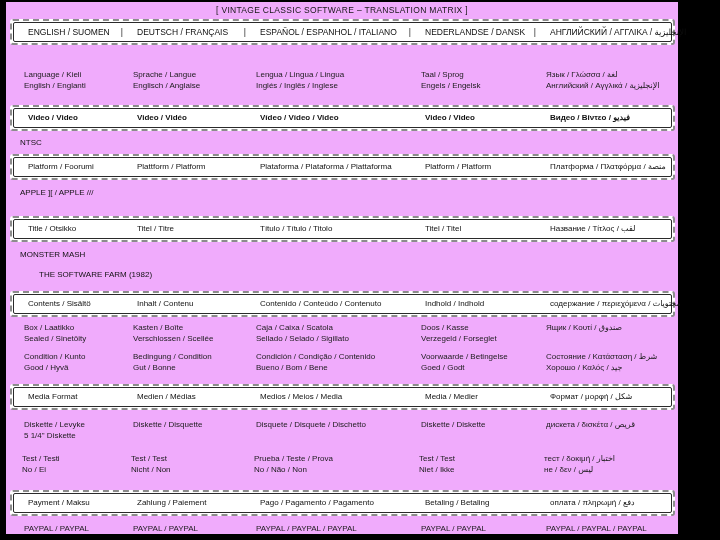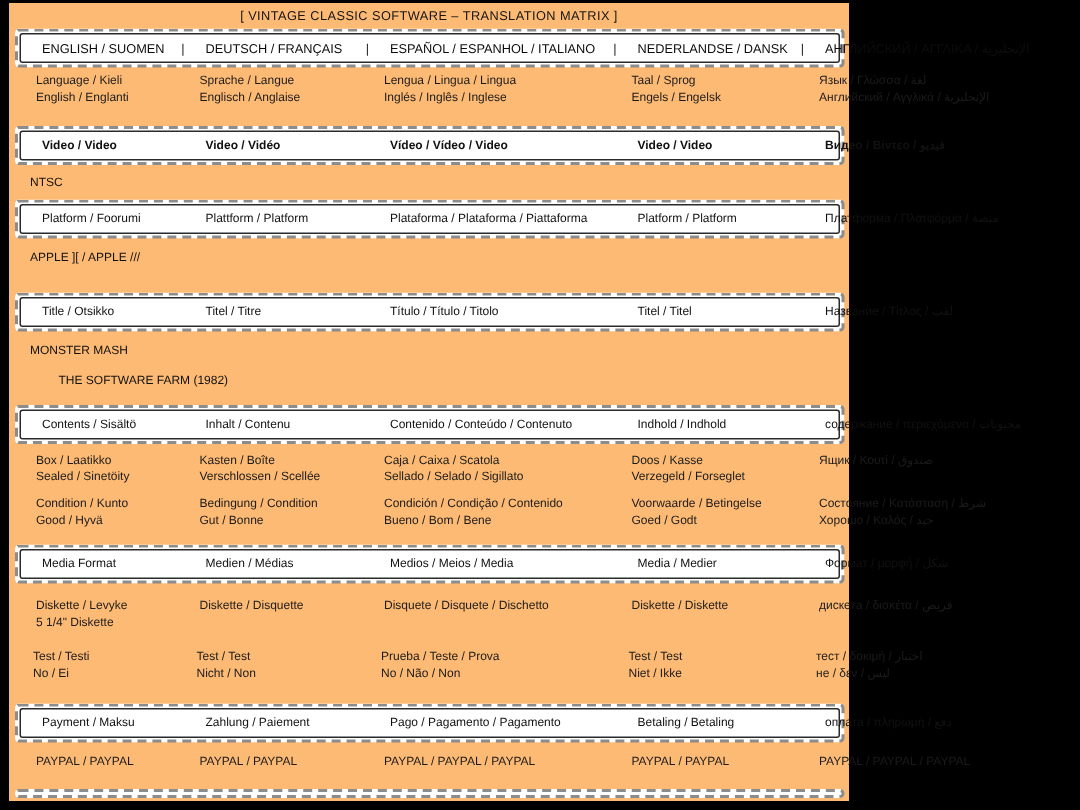--- a/index.html
+++ b/index.html
@@ -1,31 +1,31 @@
 <!DOCTYPE html>
 <html><head>
 <meta charset="utf-8">
 <style>
   html,body{margin:0;padding:0;background:#000;}
   .stage{position:relative;width:720px;height:540px;background:#000;overflow:hidden;
          font-family:"Liberation Sans", sans-serif;color:#1b1b1b;}
-  .page{position:absolute;left:6px;top:2px;width:560px;height:532px;background:#fdba74;}
+  .page{position:absolute;left:6px;top:2px;width:672px;height:532px;background:#f0abfc;}
   .doc-title{margin-top:3px;text-align:center;font-size:8.5px;letter-spacing:.3px;color:#151515;}
   .box{margin:0 3px 0 4px;border:2px dashed #8c8c8c;padding:1px;border-radius:3px;background:#fff;}
   .box-inner{border:1px solid #2a2a2a;border-radius:2px;padding:4px 6px 4px 14px;}
   .grid{display:grid;grid-template-columns:109px 123px 165px 125px 1fr;align-items:start;}
   .row{padding-left:18px;}
   .cell{white-space:nowrap;font-size:8px;line-height:11px;}
   .bcell{white-space:nowrap;font-size:8px;line-height:10px;color:#111;}
   .hcell{white-space:nowrap;font-size:8.5px;line-height:10px;display:flex;color:#0d0d0d;}
   .pipe{margin-left:auto;padding-right:14px;color:#222;}
   .free{padding-left:14px;font-size:8px;line-height:10px;color:#111;white-space:nowrap;}
   
   .m-hdr{margin-top:4px;}
-  .m-language{margin-top:3px;}
+  .m-language{margin-top:24px;}
   .m-video{margin-top:14px;font-weight:bold;}
   .m-ntsc{margin-top:7px;}
   .m-platform{margin-top:6px;}
   .m-apple{margin-top:8px;}
   .m-titlebox{margin-top:18px;}
   .m-monster{margin-top:8px;}
   .m-farm{margin-top:10px;padding-left:33px;}
   .m-contents{margin-top:11px;}
   .m-boxsealed{margin-top:5px;}
   .m-condition{margin-top:7px;}

